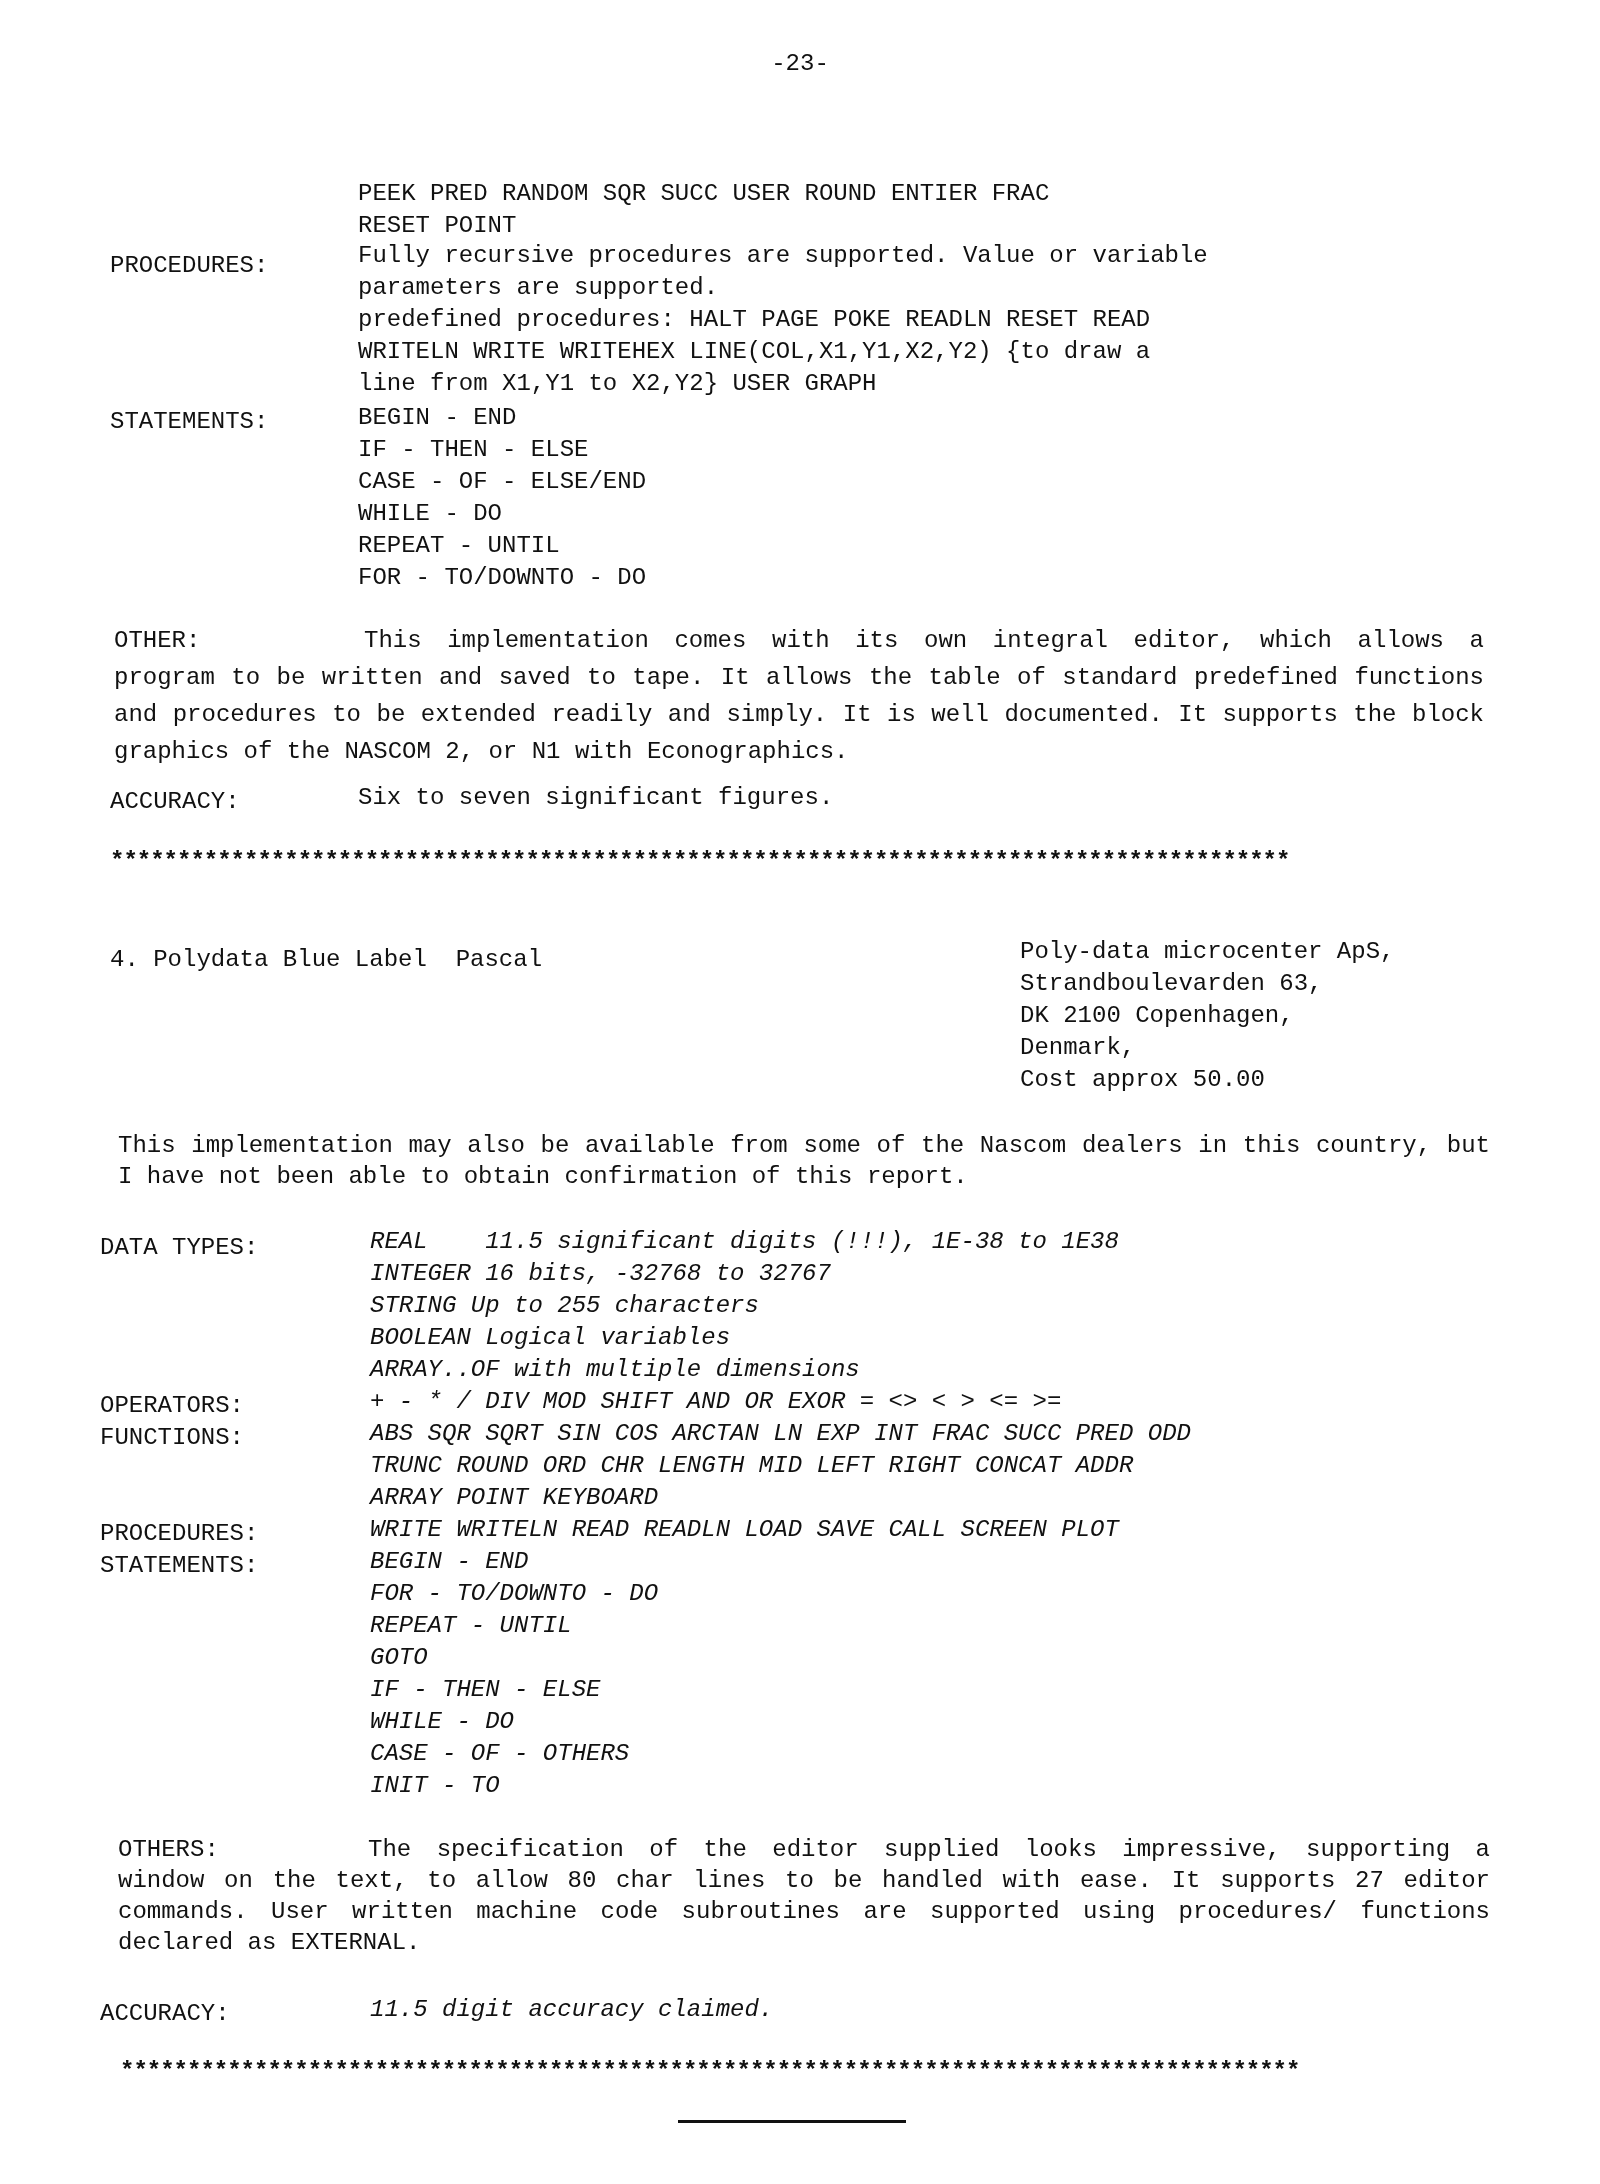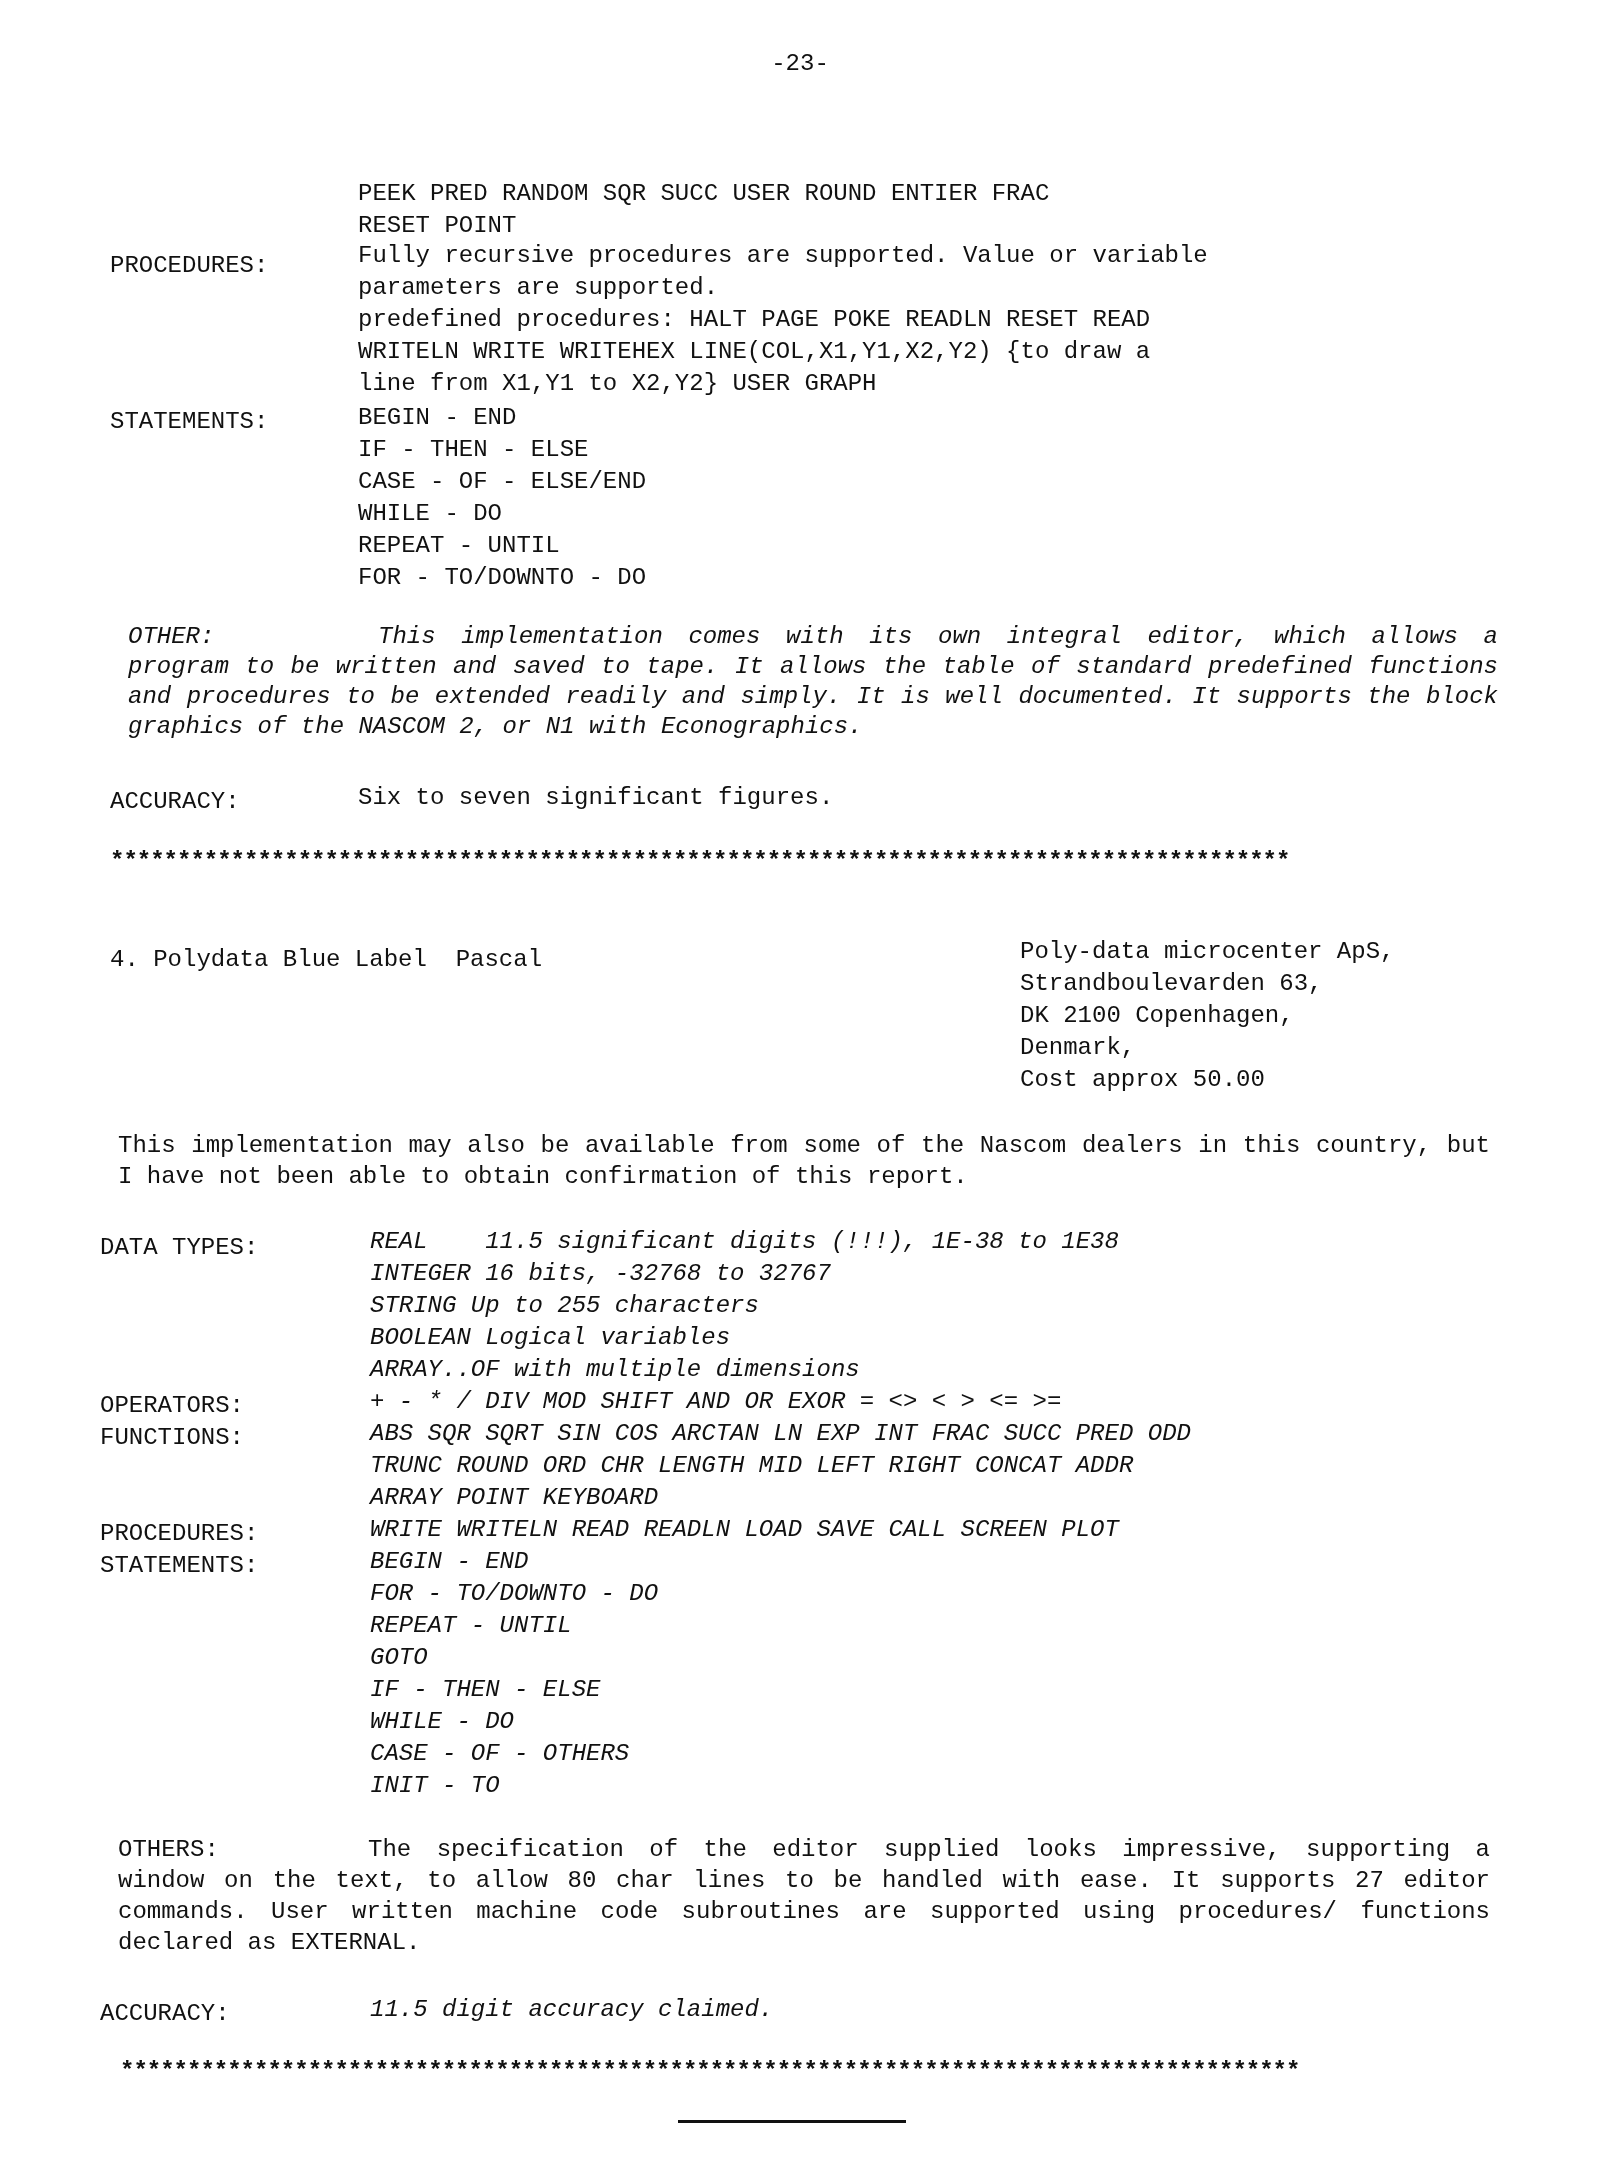--- a/index.html
+++ b/index.html
@@ -8,21 +8,21 @@
     font-family: "Liberation Mono", "DejaVu Sans Mono", monospace;
     color: #111111;
     font-size: 24px;
   }
   .abs { position: absolute; white-space: pre; line-height: 31px; }
   .pagenum { left: 0; width: 1600px; text-align: center; top: 20px; white-space: normal; margin-top: 28px; }
   .label { left: 110px; }
   .label2 { left: 100px; }
   .col { left: 358px; font-family: Liberation Mono, monospace; }
   .col2 { left: 370px; font-style: italic; }
-  .para { left: 128px; width: 1370px; white-space: normal; text-align: justify; text-align-last: left; line-height: 30px; font-style: italic; }
+  .para { left: 114px; width: 1370px; white-space: normal; text-align: justify; text-align-last: left; line-height: 37px; }
   .para2 { left: 118px; width: 1372px; white-space: normal; text-align: justify; text-align-last: left; line-height: 31px; }
   .stars { left: 110px; width: 1380px; overflow: hidden; font-weight: bold; letter-spacing: -1px; }
   .stars2 { left: 120px; width: 1380px; overflow: hidden; font-weight: bold; letter-spacing: -1px; }
   .addr { left: 1020px; font-family: Liberation Mono, monospace; }
   .footer-rule { position: absolute; left: 678px; top: 2120px; width: 228px; height: 3px; background: #111; }
   .indent { display: inline-block; width: 250px; }
 </style>
 </head>
 <body>
 

